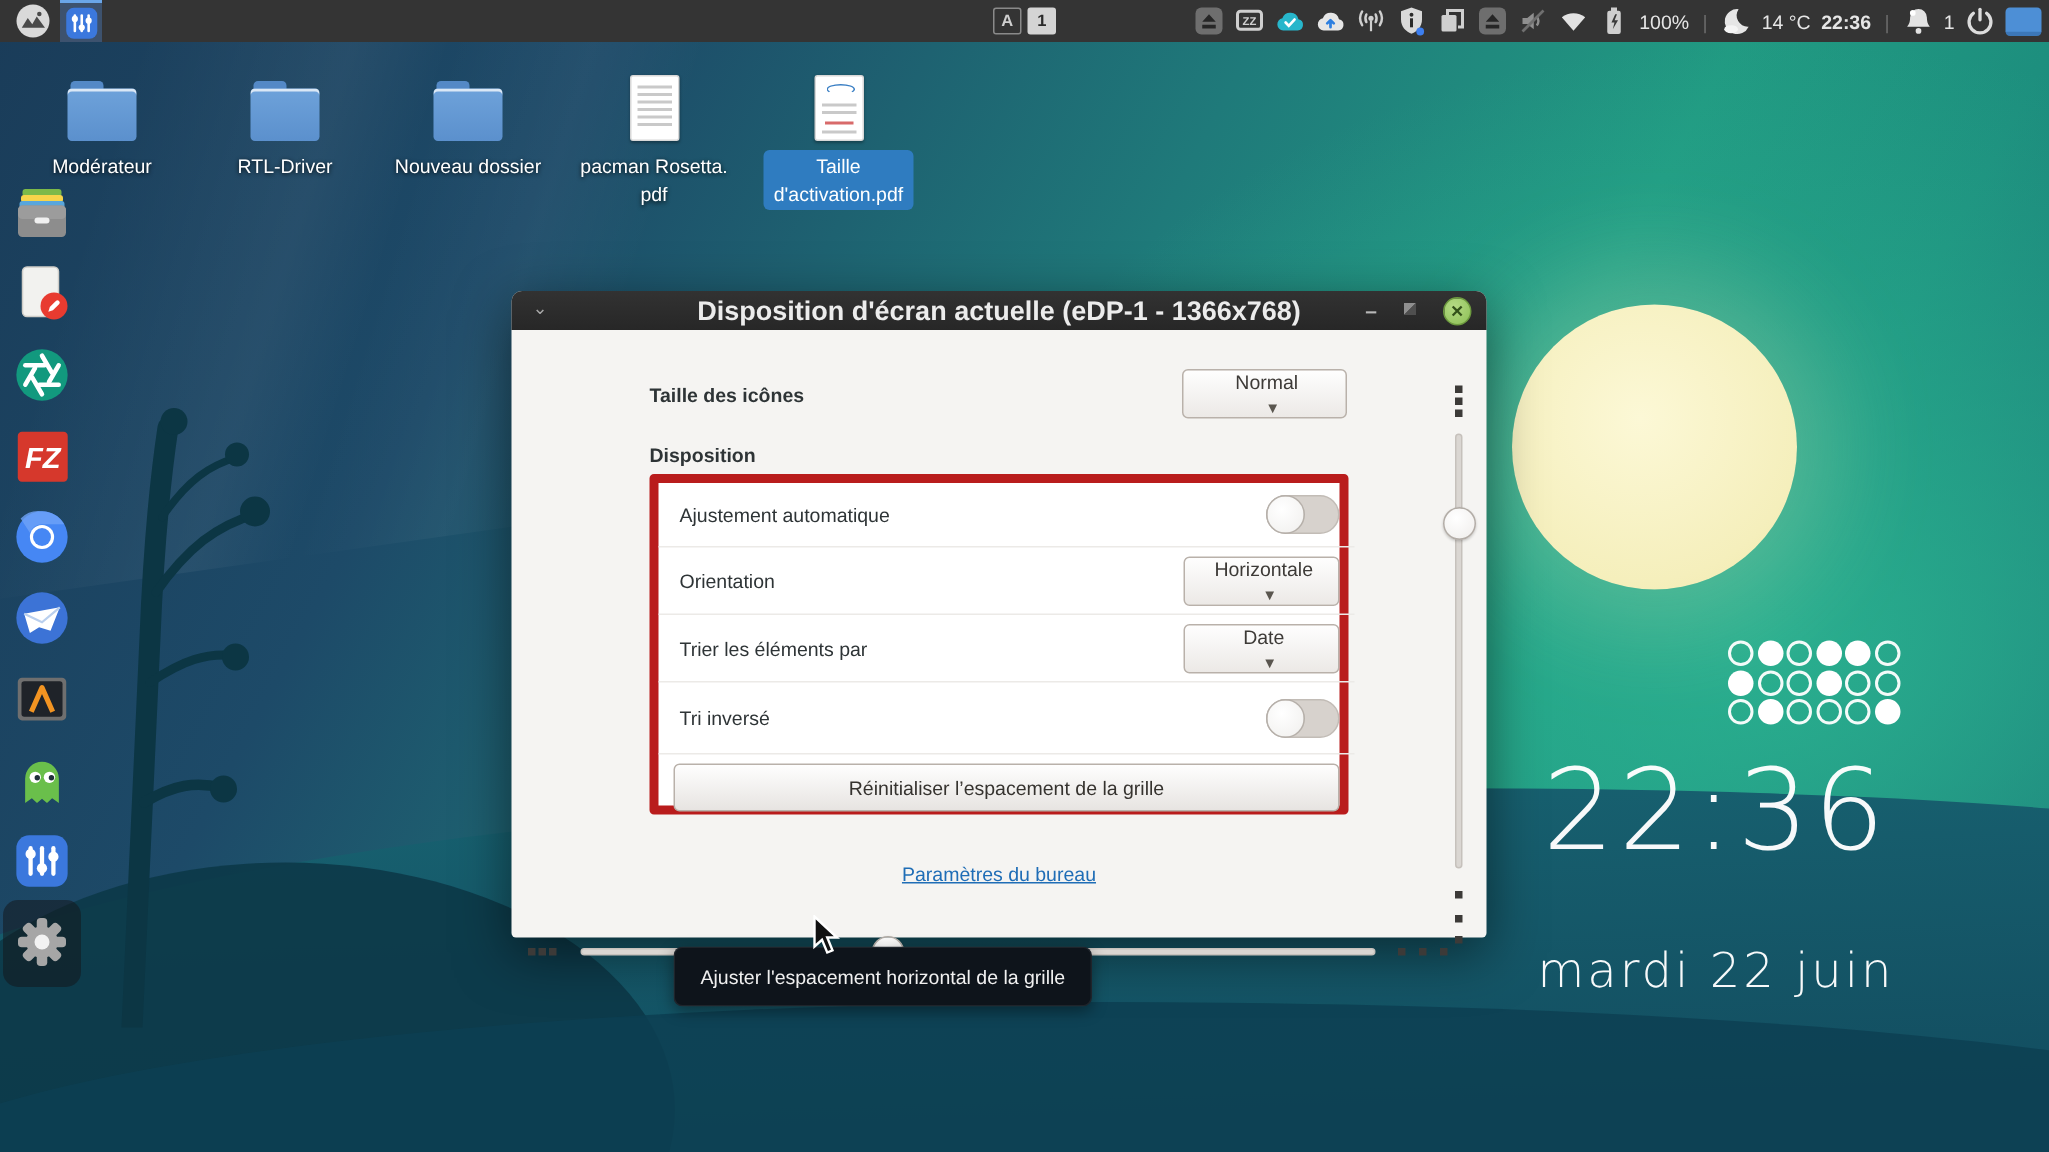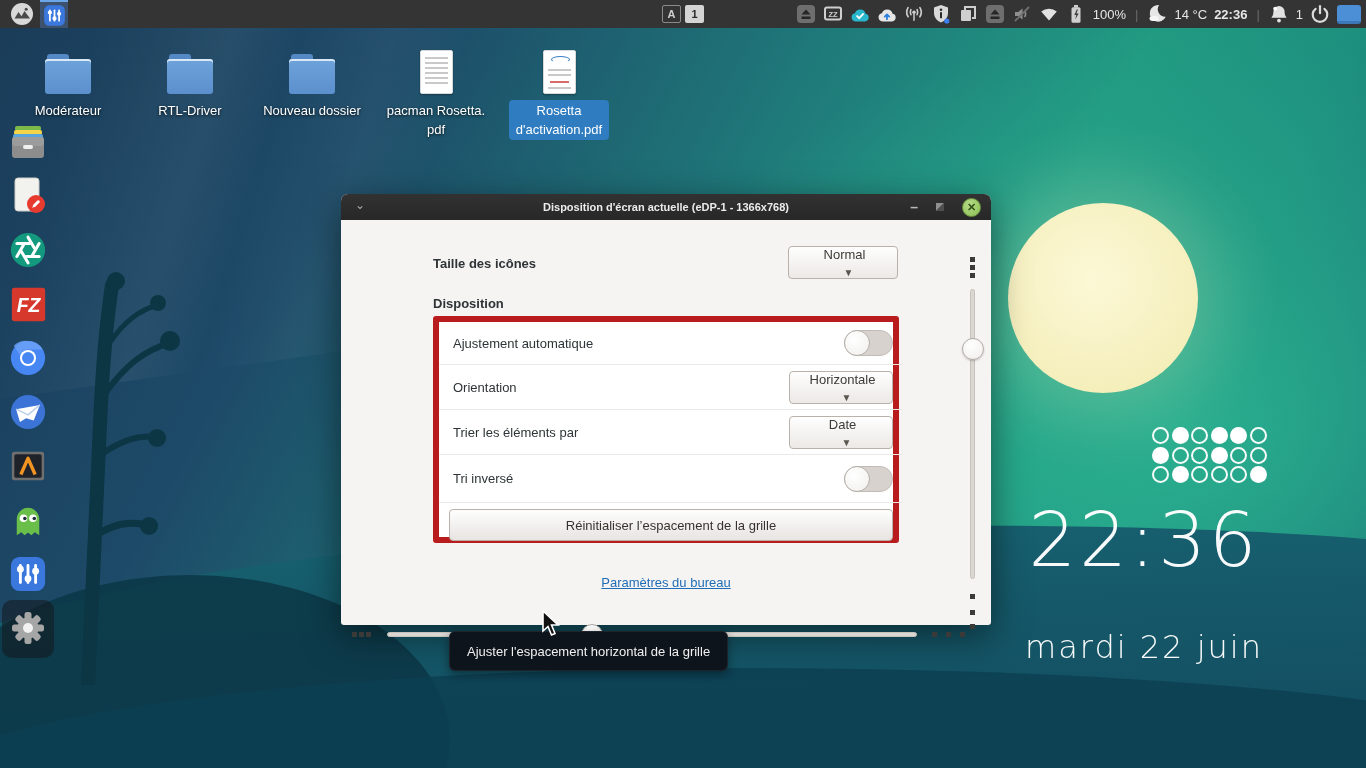--- a/index.html
+++ b/index.html
@@ -29,21 +29,21 @@
     display:flex; align-items:center; z-index:90; color:#e0e0e0; }
   .launchers { position:absolute; left:8px; top:0; height:28px; display:flex; align-items:center; gap:4px; }
   .launcher { width:28px; height:28px; display:flex; align-items:center; justify-content:center; }
   .launcher.active { background:rgba(80,140,220,.35); border-top:2px solid #6aa6e8; }
   .wsgroup { position:absolute; left:662px; top:5px; display:flex; gap:4px; }
   .kbdbox { width:19px; height:18px; border:1px solid #8a8a8a; border-radius:2px; color:#cfcfcf;
     font-size:11px; font-weight:bold; display:flex; align-items:center; justify-content:center; }
   .wsbox { width:19px; height:18px; background:#d4d4d4; border-radius:2px; color:#2b2b2b;
     font-size:11px; font-weight:bold; display:flex; align-items:center; justify-content:center; }
   .tray { position:absolute; right:2px; top:0; height:28px; display:flex; align-items:center; gap:7px; padding-right:3px; }
-  .tray .ti { width:20px; height:20px; display:flex; align-items:flex-end; justify-content:center; }
+  .tray .ti { width:20px; height:20px; display:flex; align-items:center; justify-content:center; }
   .tray .txt { font-size:13px; color:#e6e6e6; }
   .tray .bold { font-weight:bold; }
   .tray .sep { color:#6a6a6a; font-size:13px; padding:0 2px; }
   .winbox { width:24px; height:19px; background:#4d8fd6; border-radius:3px; border-bottom:3px solid #3c77b8; }
   
   .dicon { position:absolute; top:50px; width:116px; display:flex; flex-direction:column; align-items:center; }
   .dlabel { margin-top:6px; text-align:center; font-size:13px; color:#fff; line-height:19px;
     text-shadow:0 1px 3px rgba(0,0,0,.85); padding:1px 7px; border-radius:4px; }
   .dlabel.selected { background:#2f7cc0; text-shadow:none; }
   .folder { position:relative; width:46px; height:40px; margin-top:4px; }
@@ -66,21 +66,21 @@
   .bdot.on { background:#fff; }
   .wtime { position:absolute; left:1008px; top:496px; width:272px; text-align:center; color:#fff;
     font-family:"DejaVu Sans", sans-serif; font-weight:200; font-size:75px; letter-spacing:3px; z-index:3; opacity:.97; }
   .wdate { position:absolute; left:1008px; top:628px; width:272px; text-align:center; color:#fff;
     font-family:"DejaVu Sans", sans-serif; font-weight:200; font-size:32px; letter-spacing:2px; z-index:3; opacity:.97; }
   
   .win { position:absolute; left:341px; top:194px; width:650px; height:431px; z-index:50;
     border-radius:7px 7px 3px 3px; box-shadow:0 10px 36px rgba(0,0,0,.5); background:#f5f4f2; }
   .titlebar { position:absolute; left:0; top:0; width:100%; height:26px; border-radius:7px 7px 0 0;
     background:linear-gradient(#323232,#272727); display:flex; align-items:center; }
-  .tb-title { position:absolute; left:0; right:0; text-align:center; color:#ececec; font-size:11px; font-weight:bold; }
+  .tb-title { position:absolute; left:0; right:0; text-align:center; color:#ececec; font-size:18px; font-weight:bold; }
   .tb-chevron { position:absolute; left:14px; top:4px; color:#a8a8a8; font-size:12px; }
   .tb-btns { position:absolute; right:10px; top:0; height:26px; display:flex; align-items:center; gap:17px; }
   .tb-min { color:#b8b8b8; font-size:14px; font-weight:bold; line-height:10px; }
   .tb-close { width:19px; height:19px; border-radius:50%; background:radial-gradient(circle at 38% 32%, #b5da85, #8cbf55);
     border:1px solid #6d9a3f; display:flex; align-items:center; justify-content:center; color:#33511a; font-size:11px; font-weight:bold; }
   .wbody { position:absolute; left:0; top:26px; width:650px; height:405px; font-size:13px; color:#2e3436; }
   .lbl-bold { font-weight:bold; color:#2e3436; }
   .taille { position:absolute; left:92px; top:36px; }
   .sect { position:absolute; left:92px; top:76px; }
   .dd { position:absolute; height:33px; border:1px solid #b9b1aa; border-radius:4px;
@@ -347,21 +347,21 @@
   </div>
   <div class="dicon" style="left:501px;">
     <div class="pdficon">
       <div class="swoosh"></div>
       <div class="ln" style="top:18px;"></div>
         <div class="ln" style="top:23px;"></div>
       <div class="red"></div>
         <div class="ln" style="top:36px;"></div>
     </div>
     <div class="dlabel selected">
-      <div>Rosetta</div>
+      <div>Taille</div>
       <div>d'activation.pdf</div>
     </div>
   </div>
 
   <div class="dockend"></div>
   <div class="dock">
     <div class="dk">
       <svg width="40" height="40" viewBox="0 0 40 40">
         <rect x="7" y="4" width="26" height="5" rx="2" fill="#7cb949"></rect>
           <rect x="6" y="8" width="28" height="5" rx="2" fill="#f6d44a"></rect>

